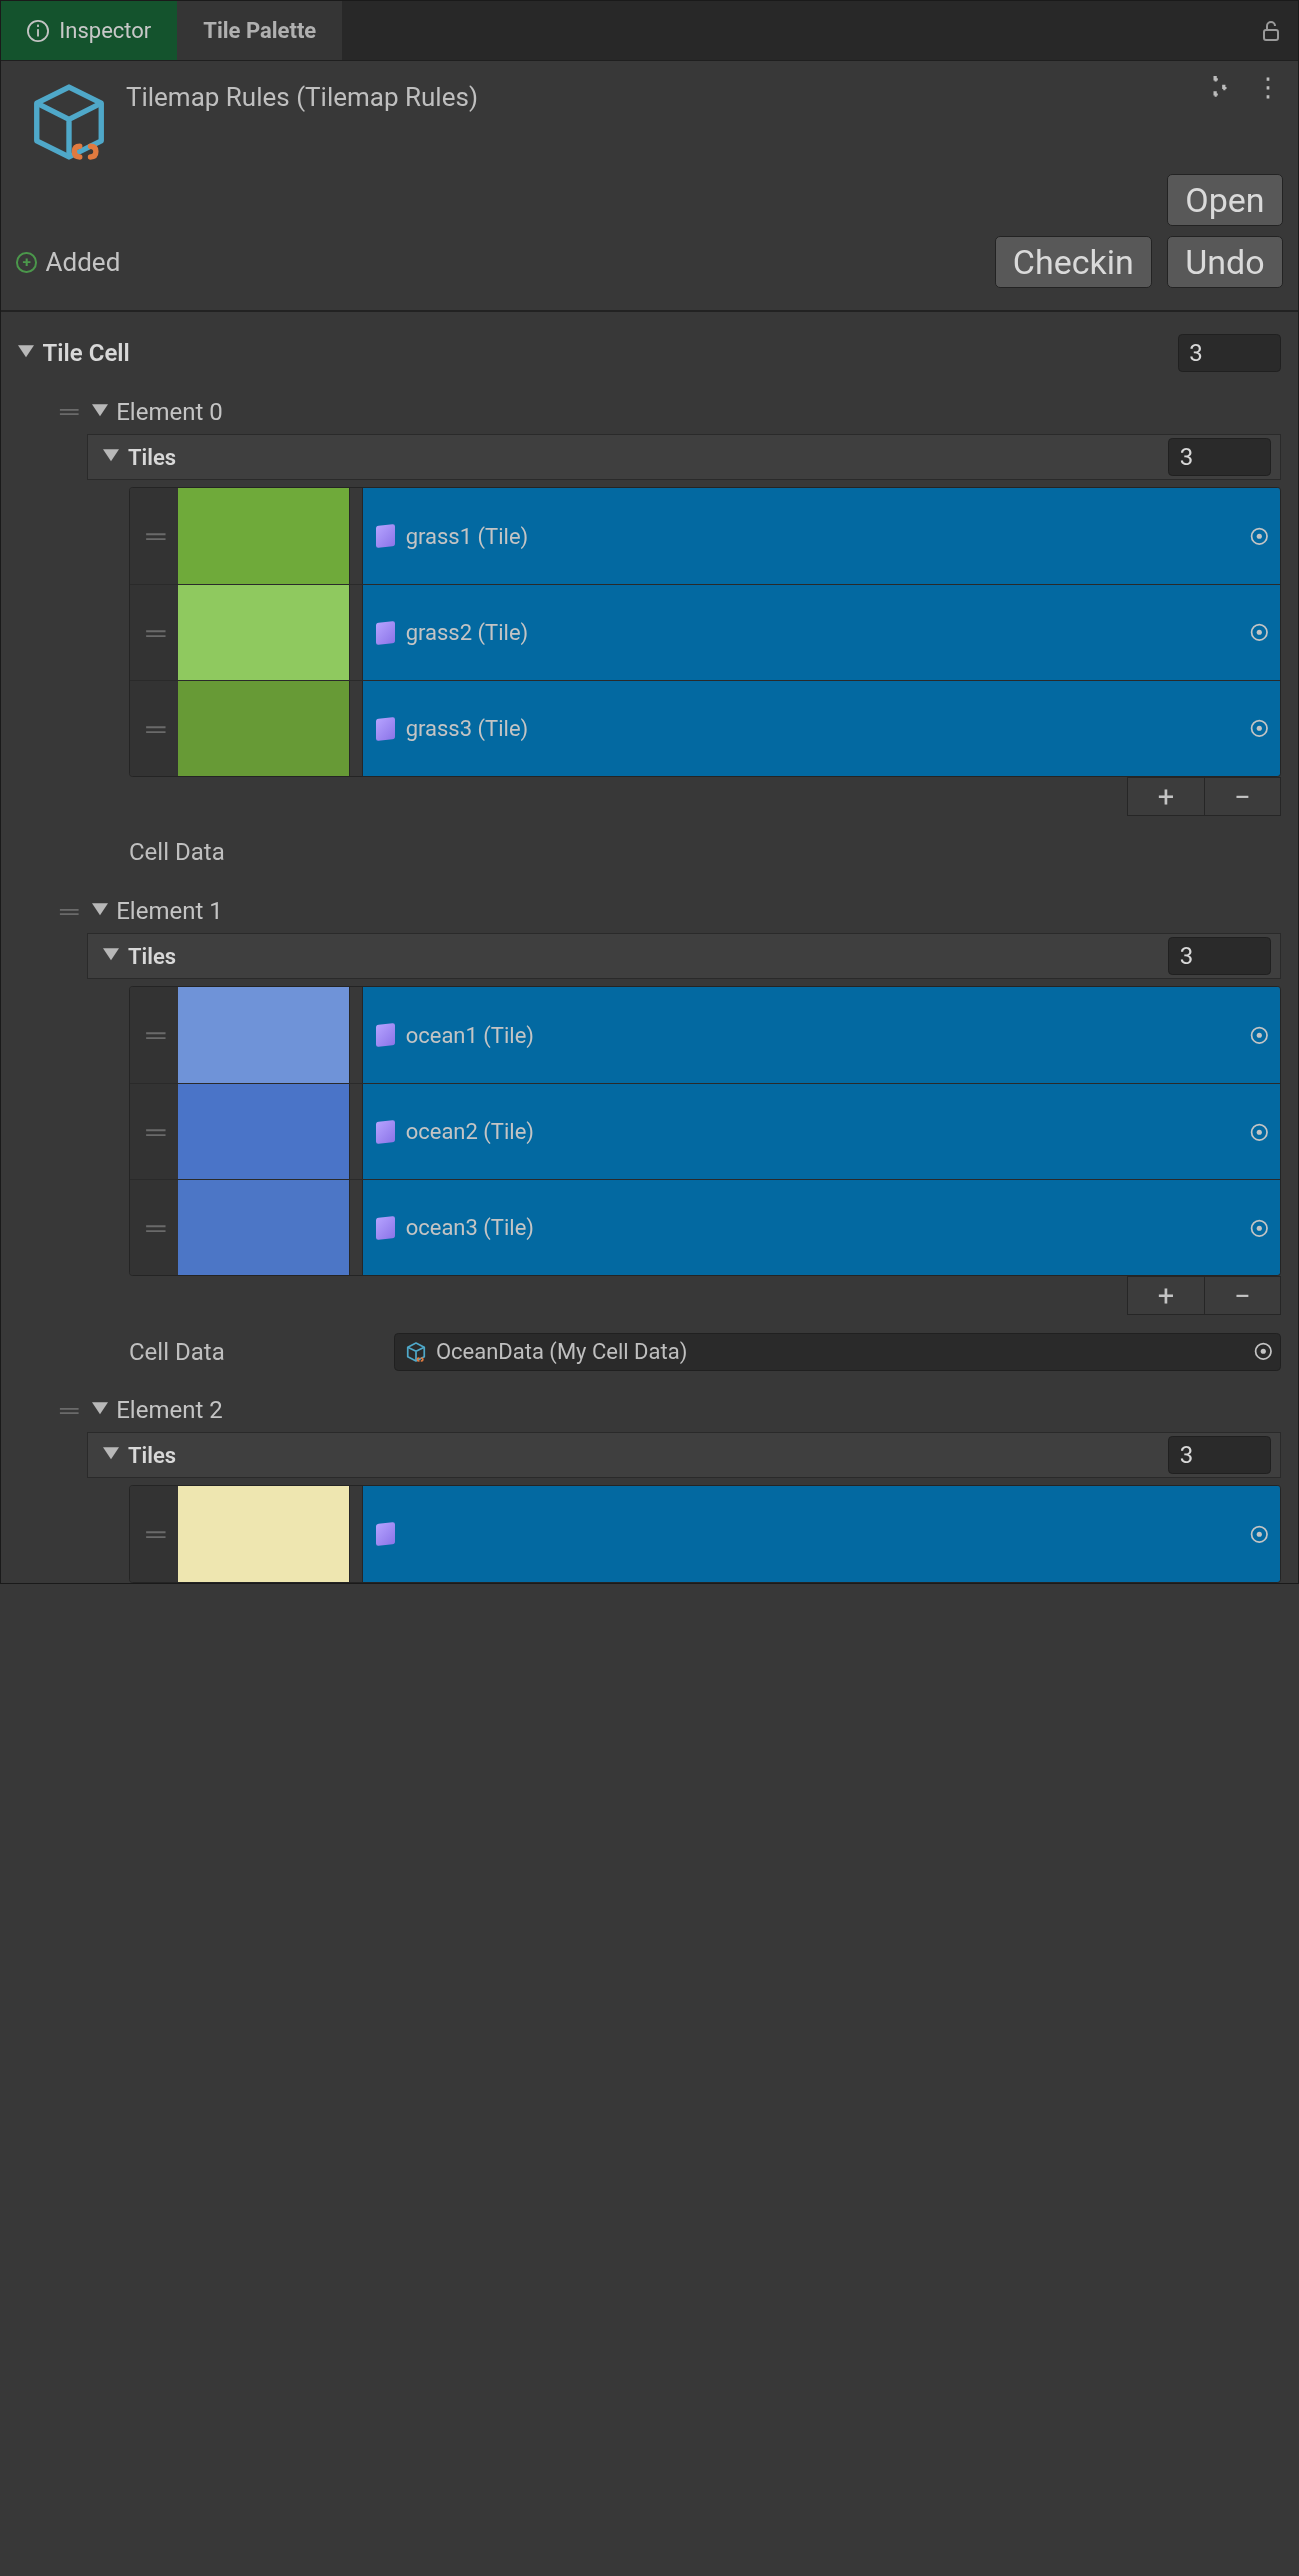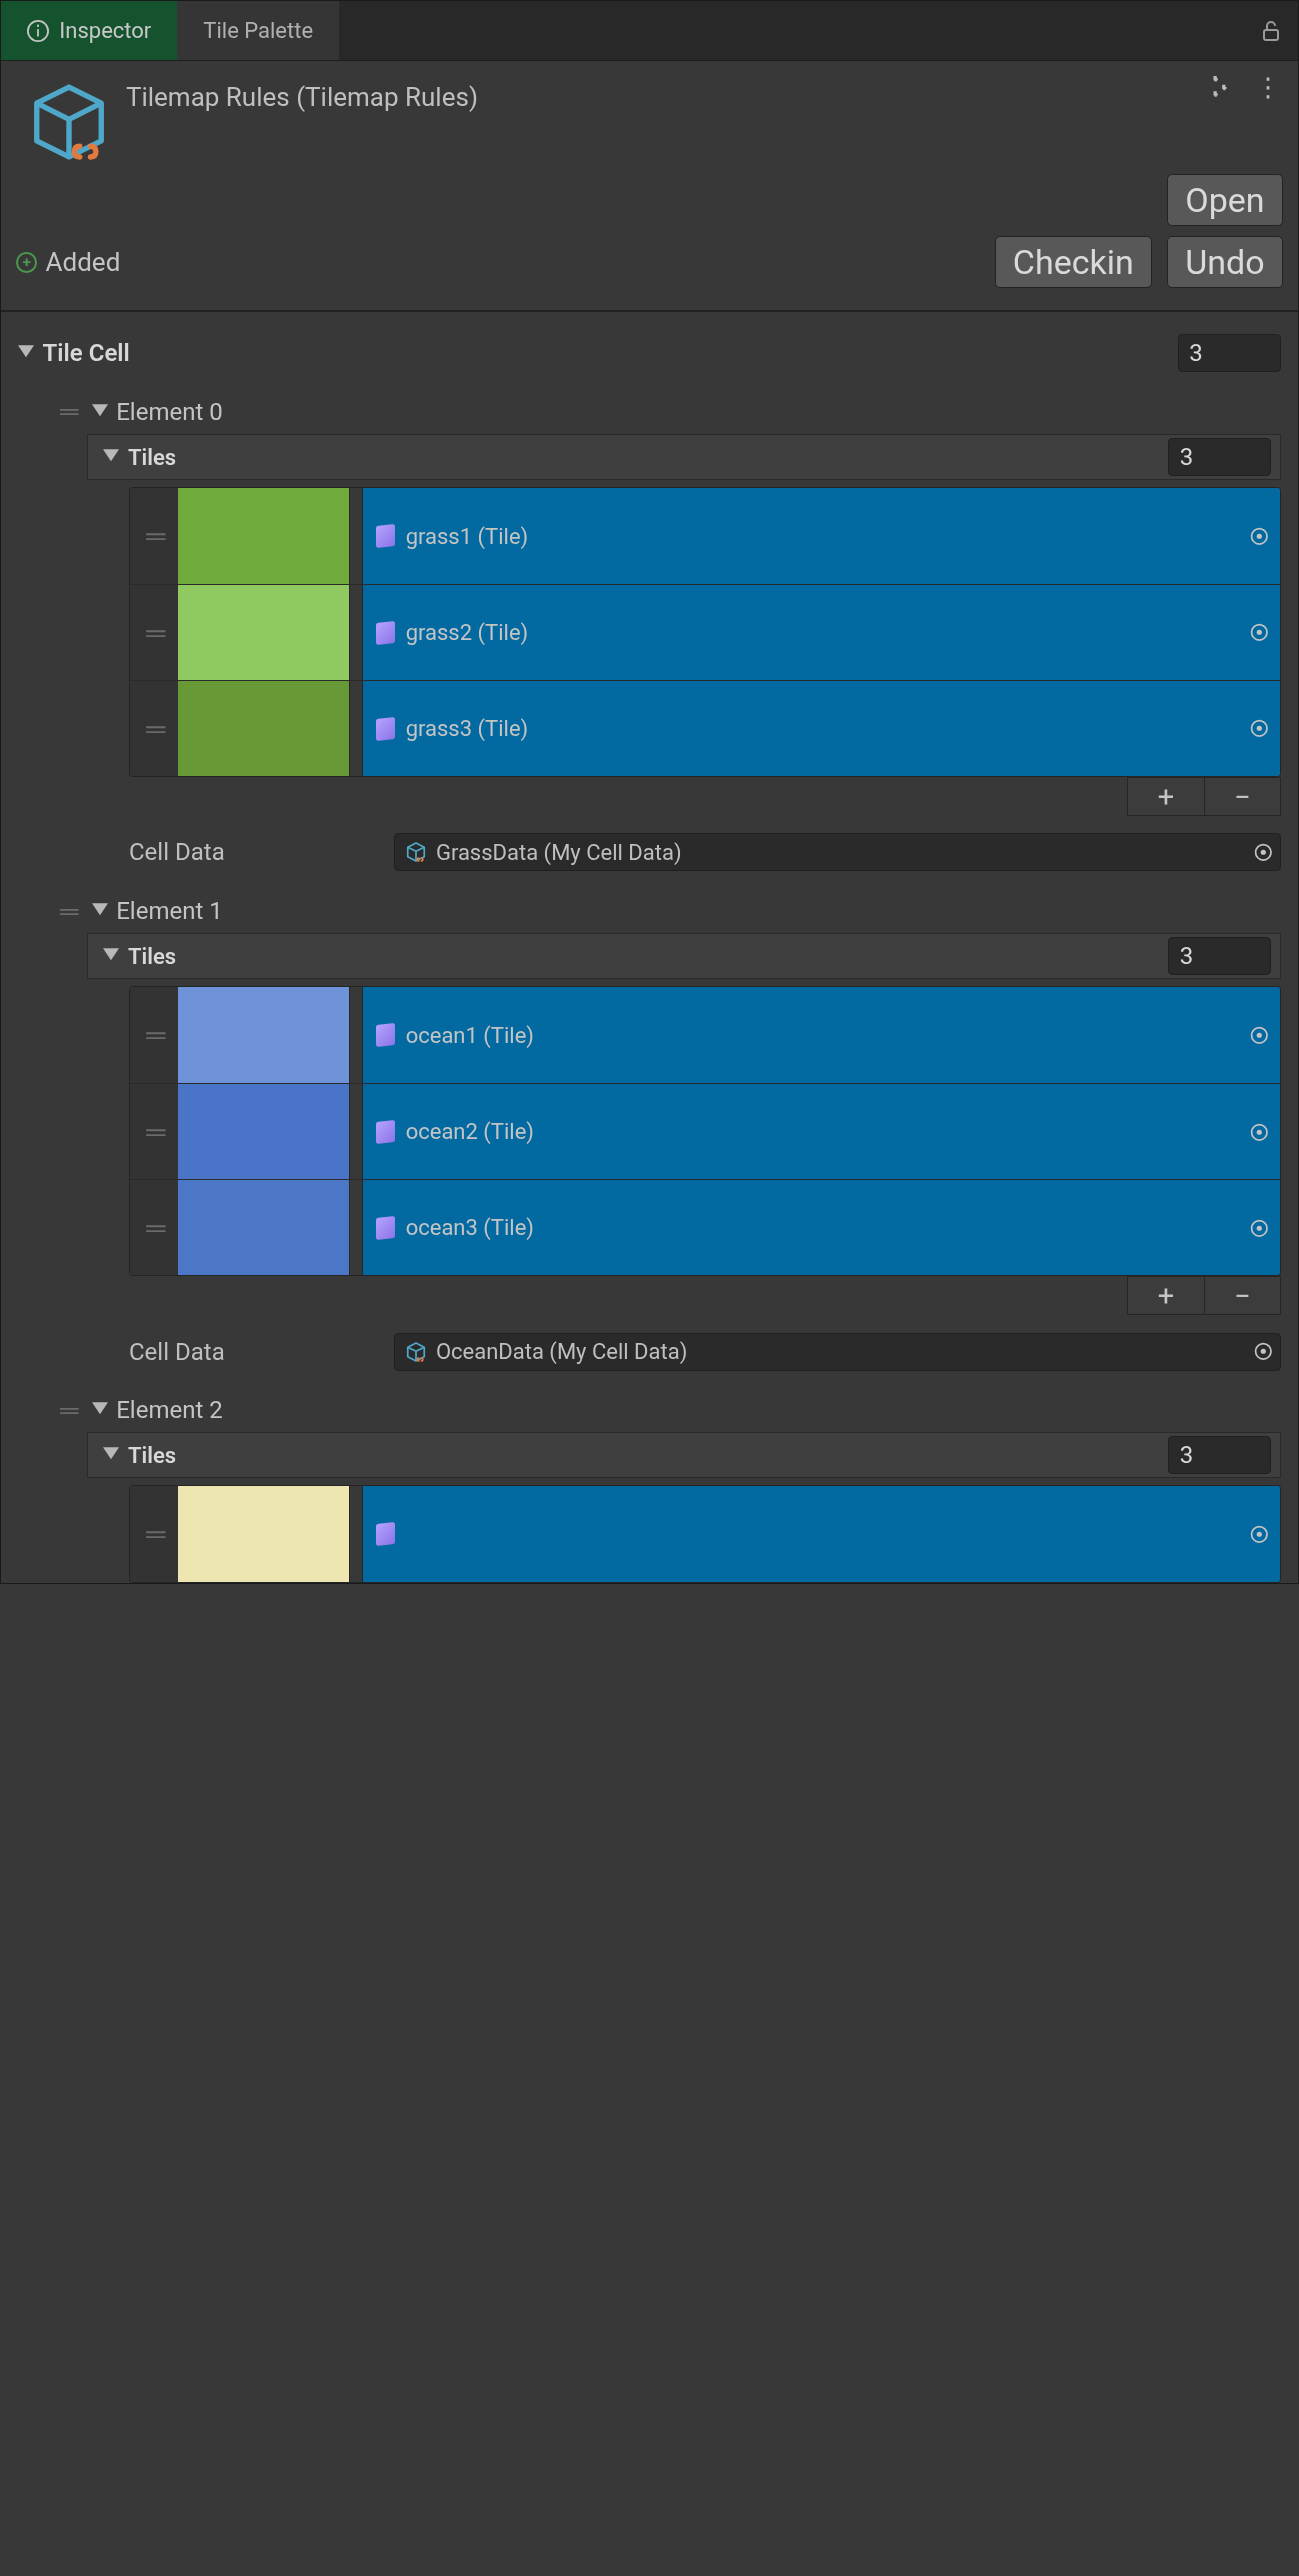--- a/index.html
+++ b/index.html
@@ -3,21 +3,21 @@
 <meta charset="utf-8">
 <style>
   * { box-sizing: border-box; font-family: -apple-system, Segoe UI, Roboto, Arial, sans-serif; }
   html, body { margin:0; padding:0; background:#383838; color:#c4c4c4; font-size:22px; }
   .panel { width:1299px; background:#383838; border:1.7px solid #1a1a1a; }
 
   
   .tabbar { display:flex; align-items:stretch; background:#282828; height:60px; border-bottom:1.7px solid #1f1f1f; position:relative; }
   .tab { display:flex; align-items:center; gap:10.3px; padding:0 26px; color:#b0b0b0; height:100%; }
   .tab.active { background:#14532d; color:#c8c8c8; }
-  .tab.inactive { background:#353535; }
+  .tab.inactive { background:#353535;font-weight:bold; }
   .lock { position:absolute; right:15.4px; top:50%; transform:translateY(-50%); }
 
   
   .asset-header { display:flex; align-items:flex-start; padding:13.7px 20.6px 0 20.6px; position:relative; }
   .cube-large { width:94px; height:94px; display:flex; align-items:center; justify-content:center; flex-shrink:0; }
   .asset-title { font-size:26px; color:#bfbfbf; padding-top:6.9px; padding-left:10.3px; }
   .hdr-icons { position:absolute; right:17px; top:13.7px; display:flex; align-items:center; gap:22px; }
 
   .btn-row { display:flex; justify-content:flex-end; padding:5.1px 15.4px 6.9px 15.4px; gap:15.4px; }
   .btn { background:#585858; color:#dadada; border:0.9px solid #232323; border-radius:5.1px; padding:5.1px 17px; font-size:34px; }
@@ -208,41 +208,20 @@
               </span>
             </div>
           </div>
         </div>
         <div class="list-footer">
           <div class="mini">+</div>
           <div class="mini">−</div>
         </div>
         <div class="celldata-row">
           <div class="label2">Cell Data</div>
-          <div class="object-field">
-            <span>
-              <svg width="22" height="22" viewBox="0 0 64 64">
-                <g fill="none" stroke="#4fa8c9" stroke-width="5" stroke-linejoin="round">
-                  <path d="M32 6 L56 18 L56 46 L32 58 L8 46 L8 18 Z"></path>
-                  <path d="M8 18 L32 30 L56 18 M32 30 L32 58"></path>
-                </g>
-                <g stroke="#e07a3f" stroke-width="5" fill="none" stroke-linecap="round">
-                  <path d="M40 50 q-4 0 -4 4 t4 4"></path>
-                  <path d="M48 50 q4 0 4 4 t-4 4"></path>
-                </g>
-              </svg>
-            </span>
-            <span>GrassData (My Cell Data)</span>
-            <span class="picker-dot">
-              <svg width="20.6" height="20.6" viewBox="0 0 24 24">
-                <circle cx="12" cy="12" r="9" fill="none" stroke="#c4c4c4" stroke-width="2"></circle>
-                <circle cx="12" cy="12" r="3" fill="#c4c4c4"></circle>
-              </svg>
-            </span>
-          </div>
         </div>
         <div class="element-hdr">
           <span class="drag">═</span>
           <span class="foldout-tri"></span>
           <span>Element 1</span>
         </div>
         <div class="tiles-hdr">
           <span class="foldout-tri"></span>
           <span style="font-weight:600;color:#d8d8d8">Tiles</span>
           <div class="int-field count-box">3</div>

